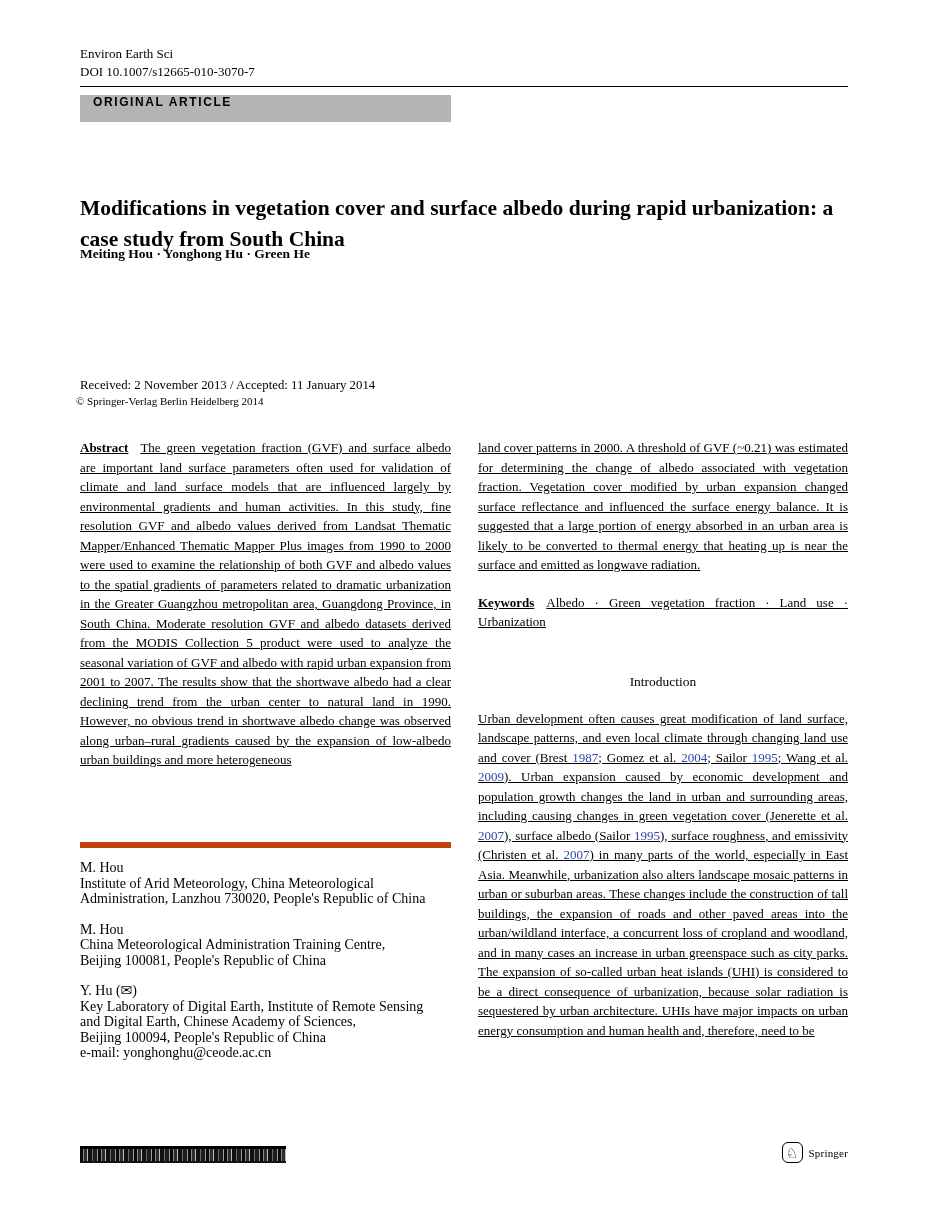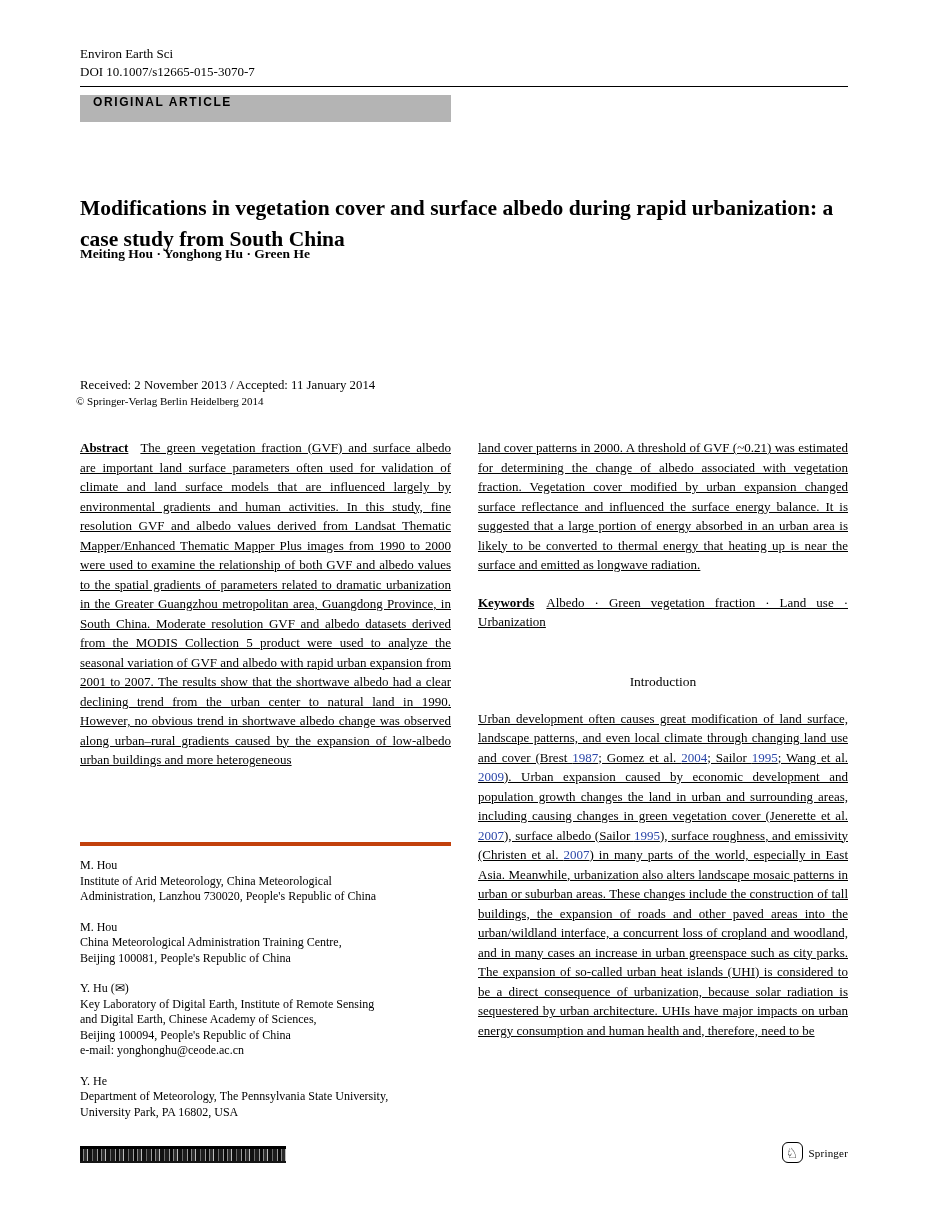--- a/index.html
+++ b/index.html
@@ -40,22 +40,22 @@
 
   .keywords-para { margin-top:18px; }
   .intro-heading { margin-top:42px; font-size:13.5px; font-weight:normal;text-align:center; }
   .intro-para    { margin-top:19px; }
 
   .cite-link { color:var(--citation-link, #2b47a9); }
 
   
   .affiliations {
     left:80px; top:842px; width:371px;
-    border-top:4px solid #c2410c; padding-top:12px;
-    font-size:12px; line-height:15.5px;
+    border-top:6px solid #c2410c; padding-top:12px;
+    font-size:14px; line-height:15.5px;
   }
   .fn-block + .fn-block { margin-top:15px; }
   .fn-name { font-family:"Liberation Serif","DejaVu Sans",serif; }
   .fn-text { white-space:pre-line; }
 
   
   .barcode {
     left:80px; top:1146px; width:206px; height:17px;
     border-top:3px solid #000; border-bottom:2px solid #151515;
     background:repeating-linear-gradient(90deg,
@@ -70,21 +70,21 @@
     width:21px; height:21px; border:1.6px solid #000; border-radius:6px;
     display:flex; align-items:center; justify-content:center;
     font-family:"DejaVu Sans", sans-serif; font-size:14px; line-height:1;
   }
   .springer-text { font-size:11px; letter-spacing:0.2px; }
 </style>
 </head>
 <body>
 
 <div class="abs journal-name">Environ Earth Sci</div>
-<div class="abs journal-doi">DOI 10.1007/s12665-015-3070-7</div>
+<div class="abs journal-doi">DOI 10.1007/s12665-010-3070-7</div>
 <div class="abs header-rule"></div>
 <div class="abs type-badge">
   <span>ORIGINAL ARTICLE</span>
 </div>
 
 <h1 class="abs article-title">Modifications in vegetation cover and surface albedo during rapid urbanization: a case study from South China</h1>
 <div class="abs authors-line">Meiting Hou · Yonghong Hu · Green He</div>
 <div class="abs received-line">Received: 2 November 2013 / Accepted: 11 January 2014</div>
 <div class="abs copyright-line">© Springer-Verlag Berlin Heidelberg 2014</div>
 
@@ -110,24 +110,19 @@
     <div class="fn-text">China Meteorological Administration Training Centre,
 Beijing 100081, People's Republic of China</div>
   </div>
   <div class="fn-block">
     <div class="fn-name">Y. Hu (✉)</div>
     <div class="fn-text">Key Laboratory of Digital Earth, Institute of Remote Sensing
 and Digital Earth, Chinese Academy of Sciences,
 Beijing 100094, People's Republic of China
 e-mail: yonghonghu@ceode.ac.cn</div>
   </div>
-  <div class="fn-block">
-    <div class="fn-name">Y. He</div>
-    <div class="fn-text">Department of Meteorology, The Pennsylvania State University,
-University Park, PA 16802, USA</div>
-  </div>
 </div>
 
 <div class="abs barcode"></div>
 <div class="abs springer-logo">
   <span class="springer-mark">♘</span>
   <span class="springer-text">Springer</span>
 </div>
 
 </body></html>

